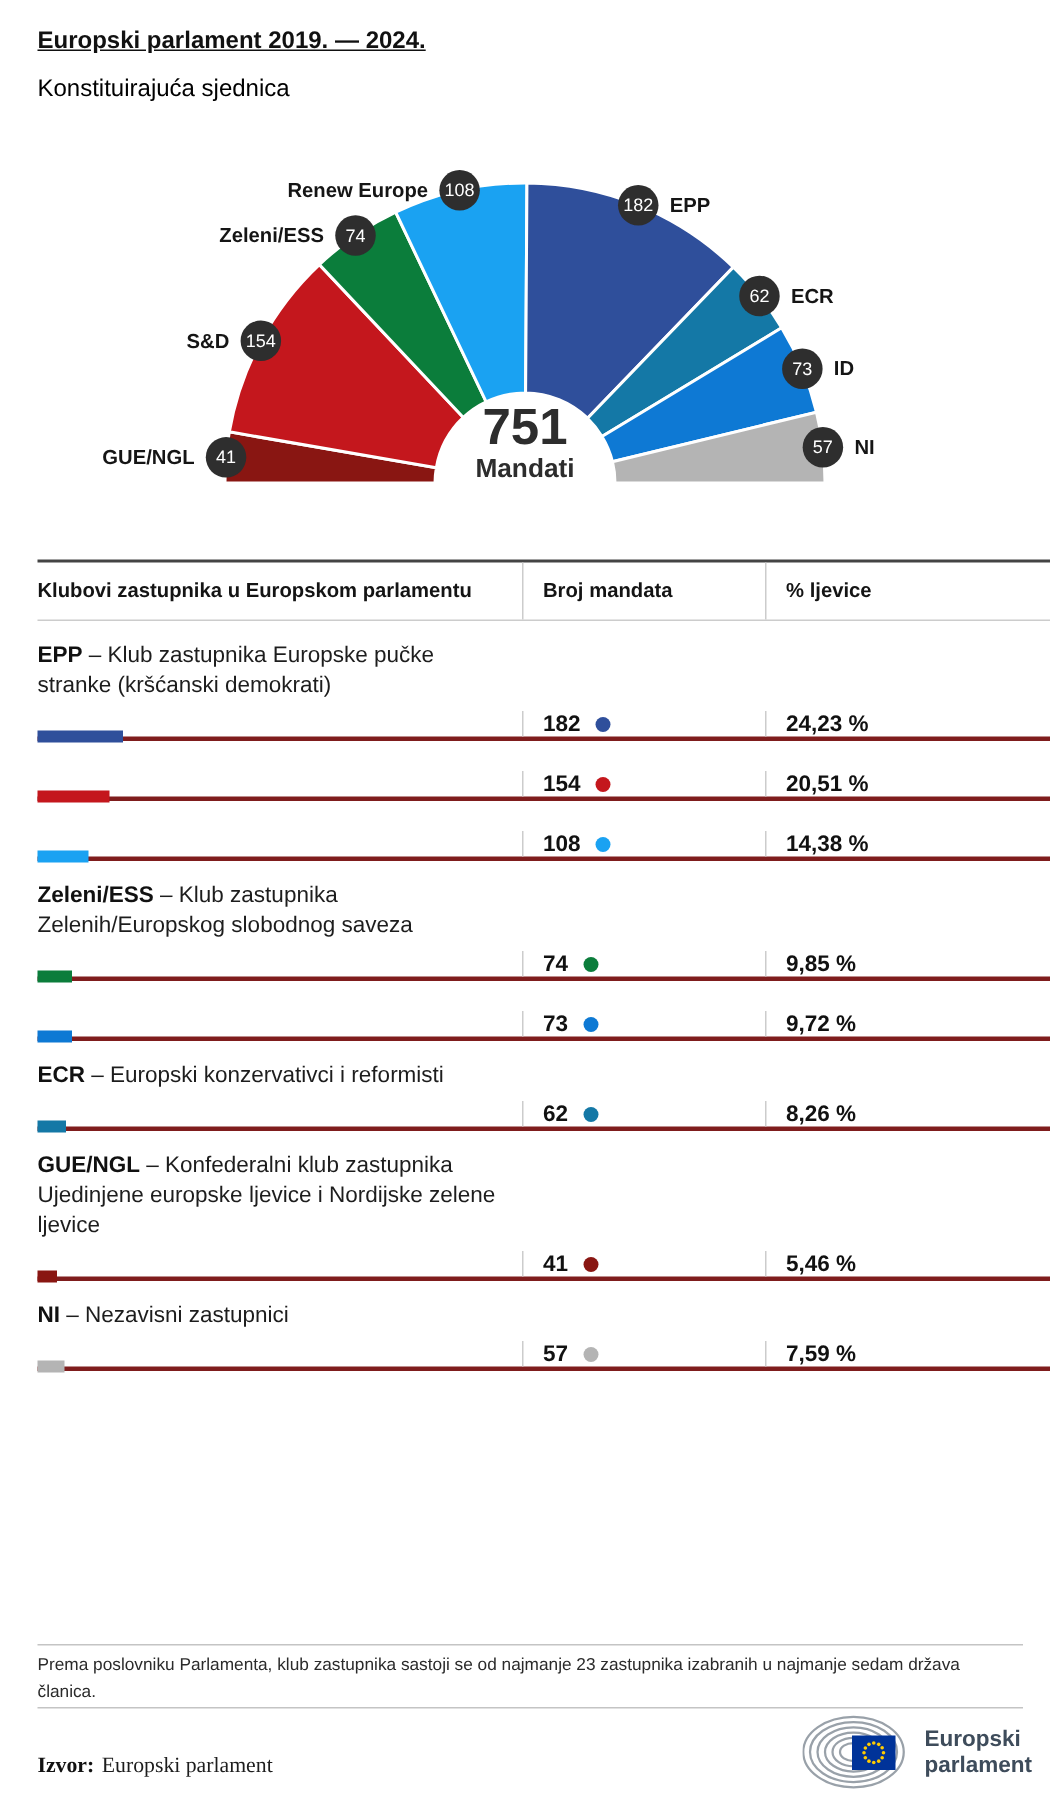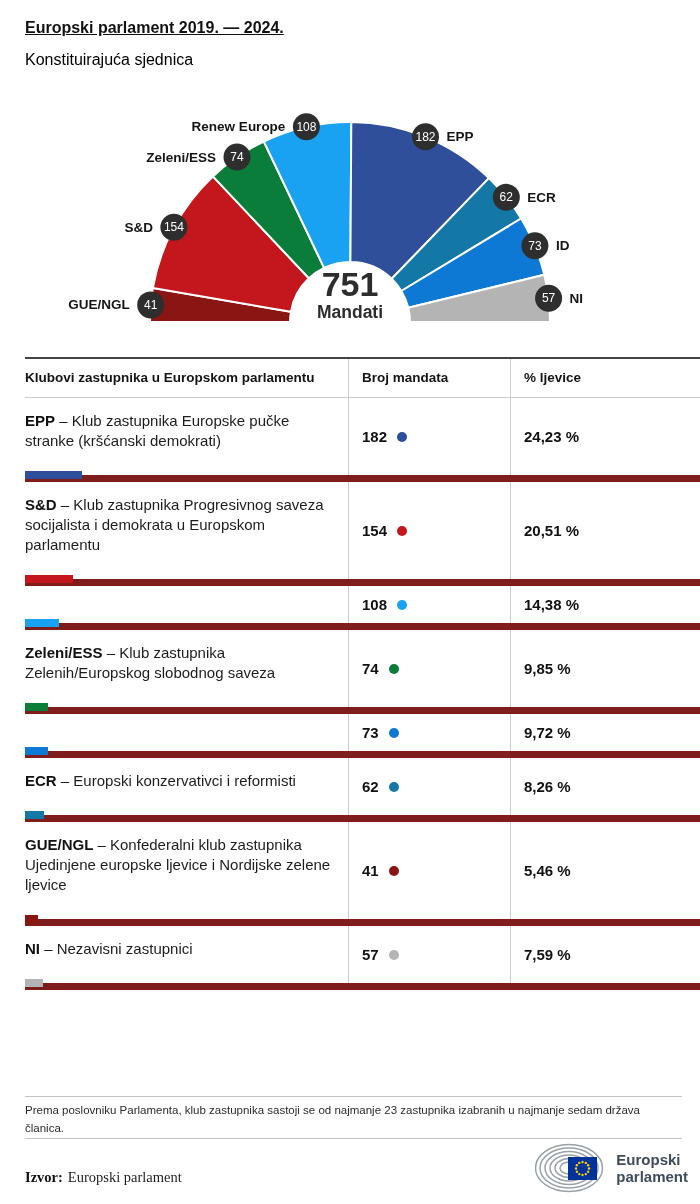--- a/index.html
+++ b/index.html
@@ -8,28 +8,28 @@
     font-family:"Liberation Sans", sans-serif;color:#1d1d1d;overflow:hidden;
   }
   .title{position:absolute;left:25px;top:19px;font-size:16px;font-weight:bold;color:#111;text-decoration:underline;}
   .subtitle{position:absolute;left:25px;top:51px;font-size:16px;color:#000000;}
   #hemicycle{position:absolute;left:0;top:100px;}
   .badge-num{font:12px "Liberation Sans",sans-serif;fill:#ffffff;}
   .wedge-label{font:bold 13.5px "Liberation Sans",sans-serif;fill:#151515;}
   .center-total{font:bold 34px "Liberation Sans",sans-serif;fill:#2d2d2d;}
   .center-label{font:bold 17.5px "Liberation Sans",sans-serif;fill:#2d2d2d;}
 
-  .table{position:absolute;left:25px;top:357px;width:675px;}
+  .table{position:absolute;left:25px;top:373px;width:675px;}
   .t-head{display:flex;border-top:2px solid #444;border-bottom:1px solid #ccc;}
   .t-head .cell{font-size:13.5px;font-weight:bold;padding-top:11px;padding-bottom:12px;color:#141414;}
   .cell{box-sizing:border-box;}
   .c1{width:323px;padding-right:14px;}
   .c2{width:162px;border-left:1px solid #ccc;padding-left:13px;}
   .c3{flex:1;border-left:1px solid #ccc;padding-left:13px;}
-  .t-row{display:flex;position:relative;border-bottom:7px solid #7f1d1d;}
+  .t-row{display:flex;position:relative;border-bottom:3px solid #7f1d1d;align-items:flex-end;}
   .t-row .c1{position:relative;padding-top:13px;padding-bottom:24px;}
   .desc{margin:0;font-size:15px;line-height:20px;color:#1d1d1d;}
   .desc b{color:#111;}
   .bar{position:absolute;left:0;bottom:-4px;height:8px;background:#999;}
   .t-row .c2,.t-row .c3{display:flex;align-items:center;}
   .num,.pct{font-size:15px;font-weight:bold;color:#111;}
   .dot{width:10px;height:10px;border-radius:50%;margin-left:10px;display:inline-block;}
 
   .divider{position:absolute;left:25px;right:18px;border-top:1px solid #c4c4c4;}
   #div1{top:1096px;}
@@ -99,21 +99,20 @@
       <span class="num">182</span>
       <span class="dot" style="background: rgb(47, 79, 155);"></span>
     </div>
     <div class="cell c3">
       <span class="pct">24,23 %</span>
     </div>
   </div>
 
   <div class="t-row">
     <div class="cell c1">
-      <p class="desc"><b class="abbr">S&amp;D</b><span class="rest"> – Klub zastupnika Progresivnog saveza socijalista i demokrata u Europskom parlamentu</span></p>
       <span class="bar" style="background: rgb(196, 23, 29); width: 48px;"></span>
     </div>
     <div class="cell c2">
       <span class="num">154</span>
       <span class="dot" style="background: rgb(196, 23, 29);"></span>
     </div>
     <div class="cell c3">
       <span class="pct">20,51 %</span>
     </div>
   </div>

